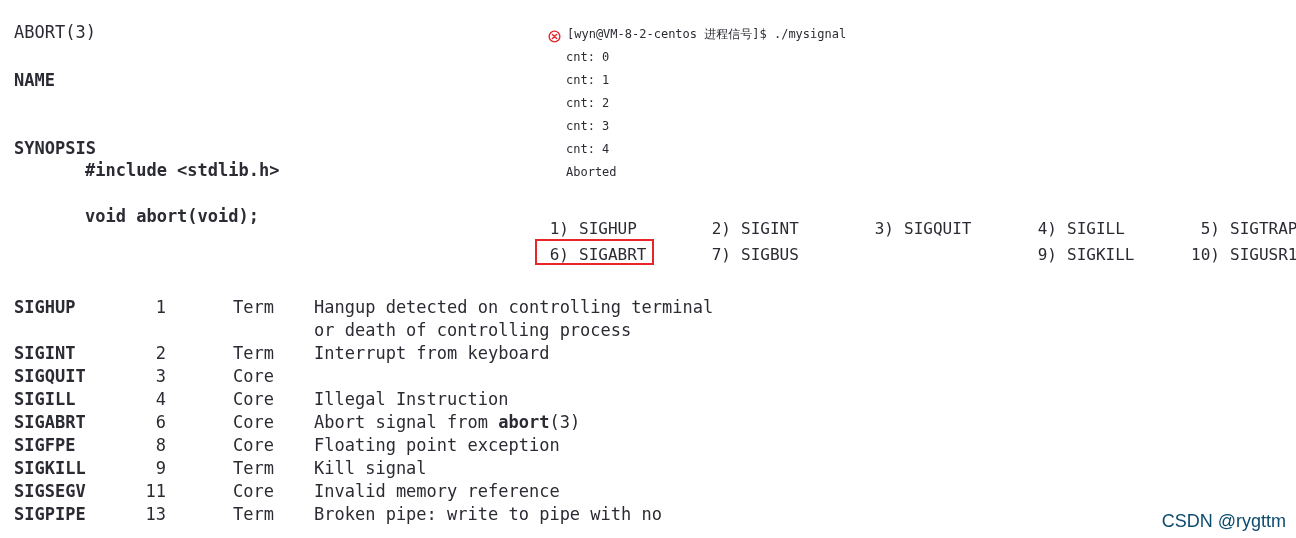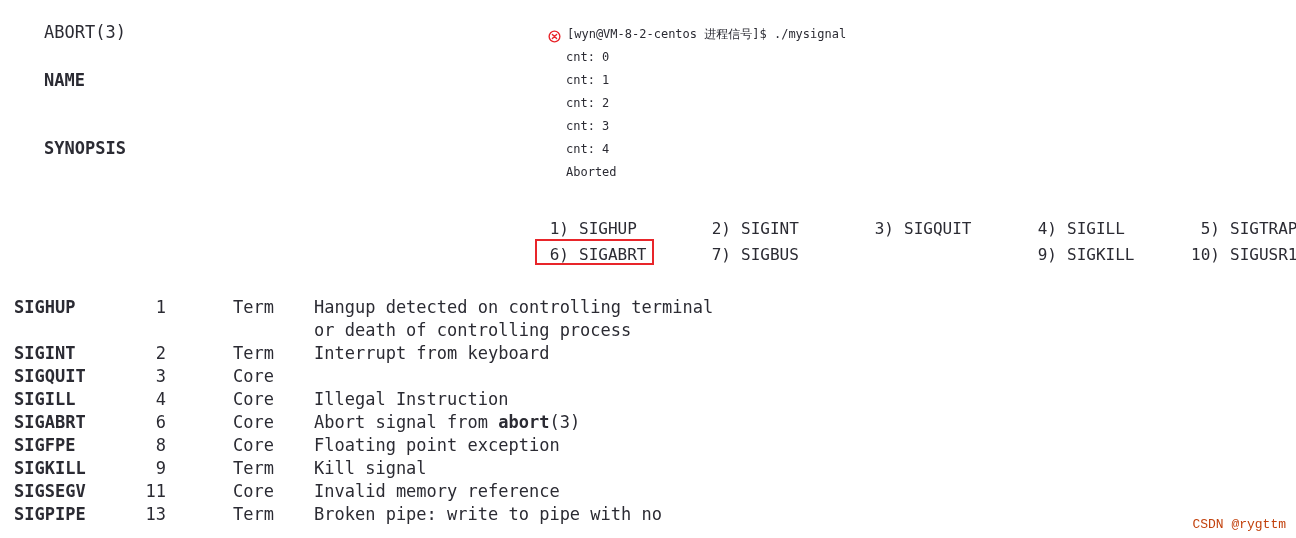--- a/index.html
+++ b/index.html
@@ -14,21 +14,21 @@
     overflow: hidden;
     font-family: "DejaVu Sans Mono", "Liberation Mono", monospace;
     color: #2b2b33;
     -webkit-font-smoothing: antialiased;
   }
 
   
   .abs { position: absolute; white-space: pre; }
 
   
-  #manpage { position: absolute; left: 0; top: 0; width: 740px; height: 538px; margin-left: 30px; }
+  #manpage { position: absolute; left: 0; top: 0; width: 740px; height: 538px; }
 
   .man-line {
     font-size: 17px;
     line-height: 20px;
     letter-spacing: 0px;
   }
   .man-head { font-weight: bold; left: 14px; }
   .man-body { left: 85px; }
   .man-body.bold { font-weight: bold; }
   .man-title { left: 14px; }
@@ -123,39 +123,41 @@
     border: 2px solid #e8252a;
     box-sizing: border-box;
     pointer-events: none;
   }
 
   
   #watermark {
     position: absolute;
     right: 10px;
     bottom: 6px;
-    font-family: Liberation Mono, monospace;
-    font-size: 13px;
-    color: #c2410c;
+    font-family: Liberation Sans, sans-serif;
+    font-size: 18px;
+    color: #0c4a6e;
     white-space: pre;
   }
 </style>
 </head>
 <body>
 
 <div id="manpage">
 
   <div class="abs man-line man-title" style="top:22px;">ABORT(3)</div>
 
   <div class="abs man-line man-head" style="top:70px;">NAME</div>
 
 
   <div class="abs man-line man-head" style="top:138px;">SYNOPSIS</div>
 
-
+  <div class="abs man-line man-body bold" style="top:160px;">#include &lt;stdlib.h&gt;</div>
+
+  <div class="abs man-line man-body bold" style="top:206px;">void abort(void);</div>
 </div>
 
 <div id="sig-table">
 
   <div class="sig-row tall">
     <span class="sig-name">SIGHUP</span>
     <span class="sig-num">1</span>
     <span class="sig-act">Term</span>
     <span class="sig-desc">Hangup detected on controlling terminal</span>
     <span class="sig-desc-2">or death of controlling process</span>

